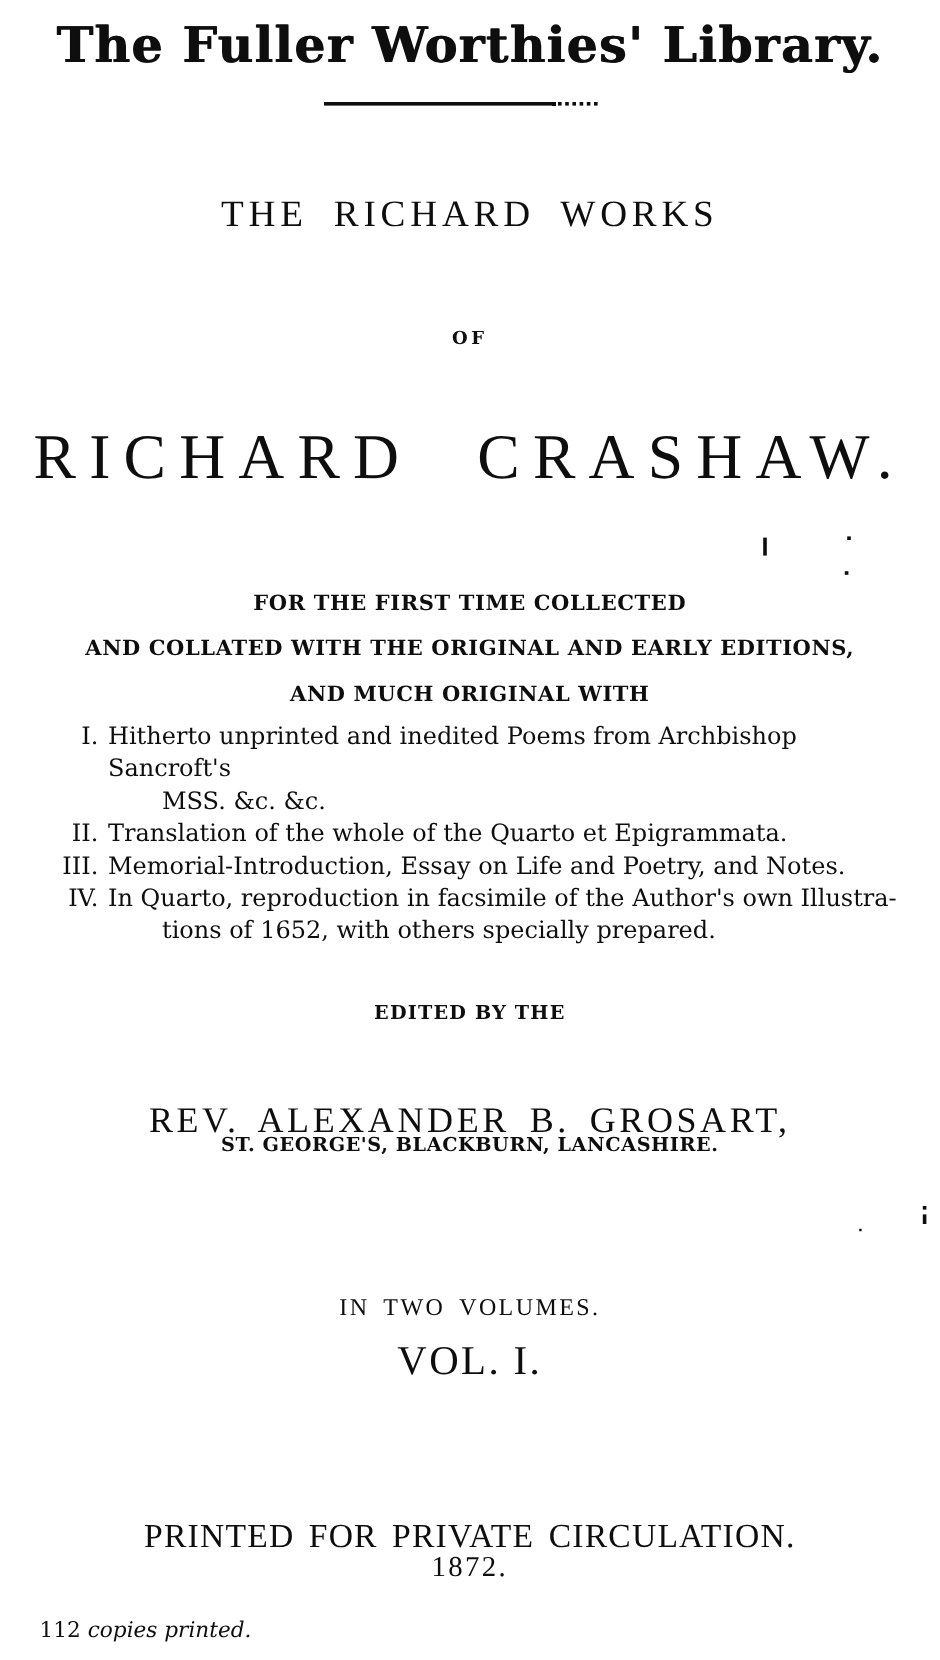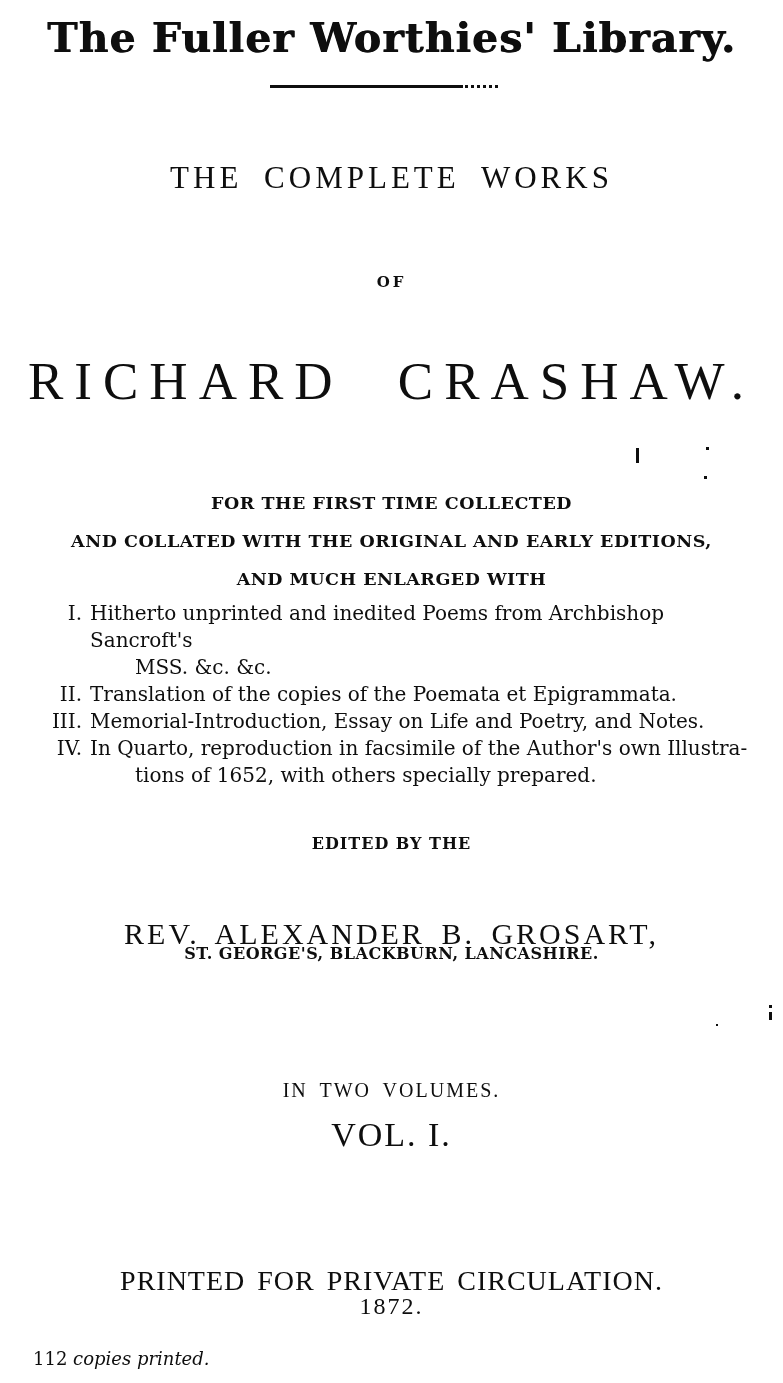--- a/index.html
+++ b/index.html
@@ -64,42 +64,42 @@
 
 <div class="page">
 
   <div class="abs masthead">The Fuller Worthies' Library.</div>
 
   <div class="rule">
     <span class="rule-solid"></span>
     <span class="rule-dotted"></span>
   </div>
 
-  <div class="abs work-title">THE COMPLETE WORKS</div>
+  <div class="abs work-title">THE RICHARD WORKS</div>
   <div class="abs of">OF</div>
   <div class="abs author">RICHARD CRASHAW.</div>
 
   <div class="abs edition">
     <div>FOR THE FIRST TIME COLLECTED</div>
     <div>AND COLLATED WITH THE ORIGINAL AND EARLY EDITIONS,</div>
-    <div>AND MUCH ENLARGED WITH</div>
+    <div>AND MUCH ORIGINAL WITH</div>
   </div>
 
   <div class="toc">
     <div class="toc-row">
       <span class="toc-num">I.</span>
       <span class="toc-body">
         <span class="toc-line">Hitherto unprinted and inedited Poems from Archbishop Sancroft's</span>
         <span class="toc-line cont">MSS. &amp;c. &amp;c.</span>
       </span>
     </div>
     <div class="toc-row">
       <span class="toc-num">II.</span>
       <span class="toc-body">
-        <span class="toc-line">Translation of the copies of the Poemata et Epigrammata.</span>
+        <span class="toc-line">Translation of the whole of the Quarto et Epigrammata.</span>
       </span>
     </div>
     <div class="toc-row">
       <span class="toc-num">III.</span>
       <span class="toc-body">
         <span class="toc-line">Memorial-Introduction, Essay on Life and Poetry, and Notes.</span>
       </span>
     </div>
     <div class="toc-row">
       <span class="toc-num">IV.</span>

